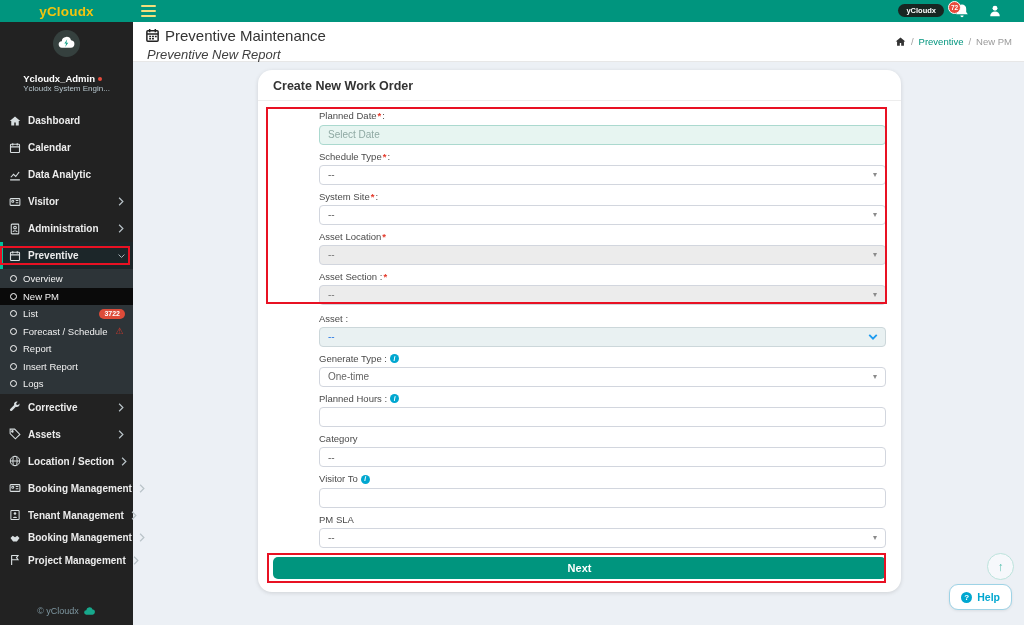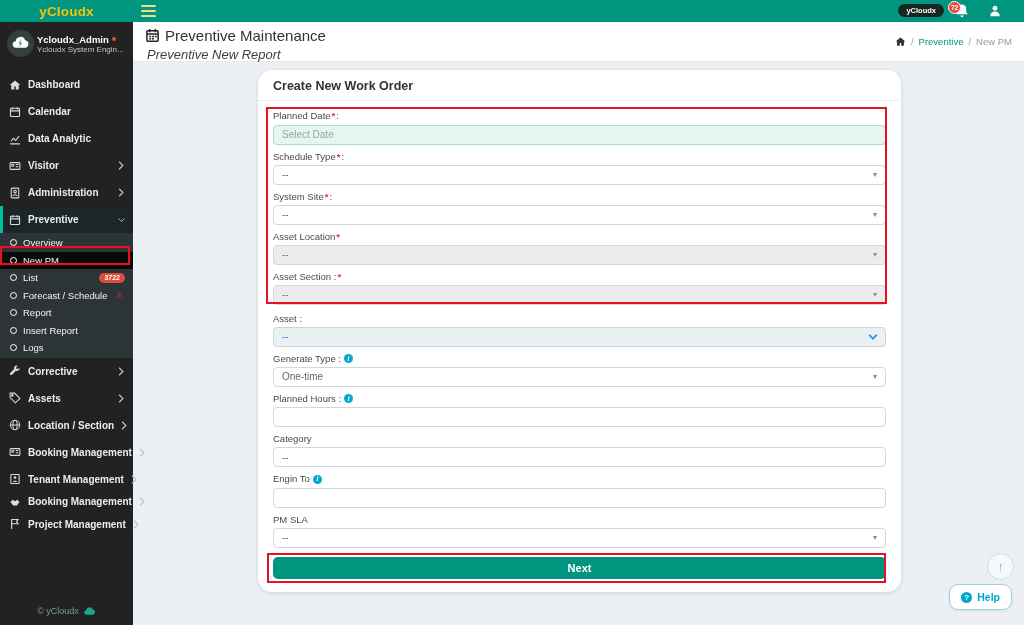--- a/index.html
+++ b/index.html
@@ -14,21 +14,21 @@
   .hamburger span { display:block; height:2.2px; background:#f2de7c; border-radius:1px; }
   .account-pill { position:absolute; right:80px; top:4px; height:13px; background:#182622; color:#fff;
                   font-size:7.5px; font-weight:bold; padding:0 8px; border-radius:7px; display:flex; align-items:center; }
   .bell-wrap { position:absolute; right:54px; top:3px; width:16px; height:16px; color:#fff; }
   .notif-badge { position:absolute; right:63px; top:1px; min-width:13px; height:13px; background:#e84c3d; border:1px solid #fff;
                  border-radius:7px; color:#fff; font-size:6.5px; font-weight:bold; display:flex; align-items:center; justify-content:center; z-index:11; }
   .user-top { position:absolute; right:22px; top:4px; width:14px; height:14px; color:#fff; }
 
   
   .sidebar { position:absolute; left:0; top:22px; width:133px; height:603px; background:#222222; z-index:5; }
-  .user-panel { display:flex; align-items:center; gap:3px; padding:8px 7px 9px; }
+  .user-panel { display:flex; align-items:center; gap:16px; padding:8px 7px 9px;flex-direction:column; }
   .avatar { width:27px; height:27px; border-radius:50%; background:#35403e; display:flex; align-items:center; justify-content:center; flex:0 0 27px; }
   .user-meta { overflow:hidden; }
   .user-name { color:#fff; font-size:9.5px; font-weight:bold; white-space:nowrap; display:flex; align-items:center; gap:3px; }
   .status-dot { width:4px; height:4px; border-radius:50%; background:#e84c3d; display:inline-block; }
   .user-role { color:#b8c7ce; font-size:8px; white-space:nowrap; overflow:hidden; text-overflow:ellipsis; max-width:88px; }
 
   .menu { margin-top:5px; font-size:10px; }
   .mi { display:flex; align-items:center; gap:7px; height:27px; padding:0 8px; color:#ececec; font-weight:bold; cursor:pointer; white-space:nowrap; }
   .mi .ic { width:13px; height:13px; flex:0 0 13px; display:flex; align-items:center; justify-content:center; color:#d8dee0; }
   .mi .chev { margin-left:auto; width:7px; height:9px; color:#b9c3c8; display:flex; align-items:center; }
@@ -51,21 +51,21 @@
   .breadcrumb { position:absolute; right:12px; top:14px; display:flex; align-items:center; gap:5px; font-size:9.5px; color:#a0a0a0; }
   .breadcrumb .ic { width:11px; height:11px; color:#333; cursor:pointer; }
   .bc-link { color:#00957e; cursor:pointer; }
   .bc-cur { color:#9a9a9a; }
 
   
   .main-bg { position:absolute; left:133px; top:62px; width:891px; height:563px; background:#ecf0f5; }
   .card { position:absolute; left:258px; top:70px; width:643px; height:522px; background:#fff; border-radius:14px;
           box-shadow:0 1px 4px rgba(0,0,0,.13); z-index:6; }
   .card-title { padding:9px 15px 7px; font-size:12.5px; font-weight:bold; color:#333; border-bottom:1px solid #ededed; }
-  .form-area { padding:9px 15px 0; }
+  .form-area { padding:9px 15px 0;margin-left:46px; }
   .field { margin-bottom:6px; }
   .flabel { font-size:9.5px; color:#4a4a4a; line-height:12px; margin-bottom:2px; display:flex; align-items:center; }
   .star { color:#e4392a; font-weight:bold; margin:0 1px; }
   .star:empty, .info-icon:empty { display:none; }
   .info-icon { display:inline-flex; align-items:center; justify-content:center; width:9px; height:9px; margin-left:3px;
                background:#00a7d0; color:#fff; border-radius:50%; font-size:6.5px; font-weight:bold; font-style:italic; cursor:pointer; }
   .control { position:relative; height:20px; border:1px solid #d2d6de; border-radius:4px; background:#fff;
              display:flex; align-items:center; padding:0 8px; font-size:10px; color:#666; cursor:pointer; }
   .control.disabled { background:#ececec; color:#7a7a7a; cursor:default; }
   .control.asset { background:#e9f1f2; border-color:#ccd7da; color:#2e7ce4; }
@@ -479,21 +479,21 @@
         <div class="flabel">
             <span>Category</span>
           </div>
         <div class="control">
             <span>--</span>
           </div>
       </div>
 
       <div class="field">
         <div class="flabel">
-            <span>Engin To</span>
+            <span>Visitor To</span>
             <span class="info-icon">i</span>
           </div>
         <input class="tbox" value="" style="">
       </div>
 
       <div class="field">
         <div class="flabel">
             <span>PM SLA</span>
           </div>
         <div class="control">

